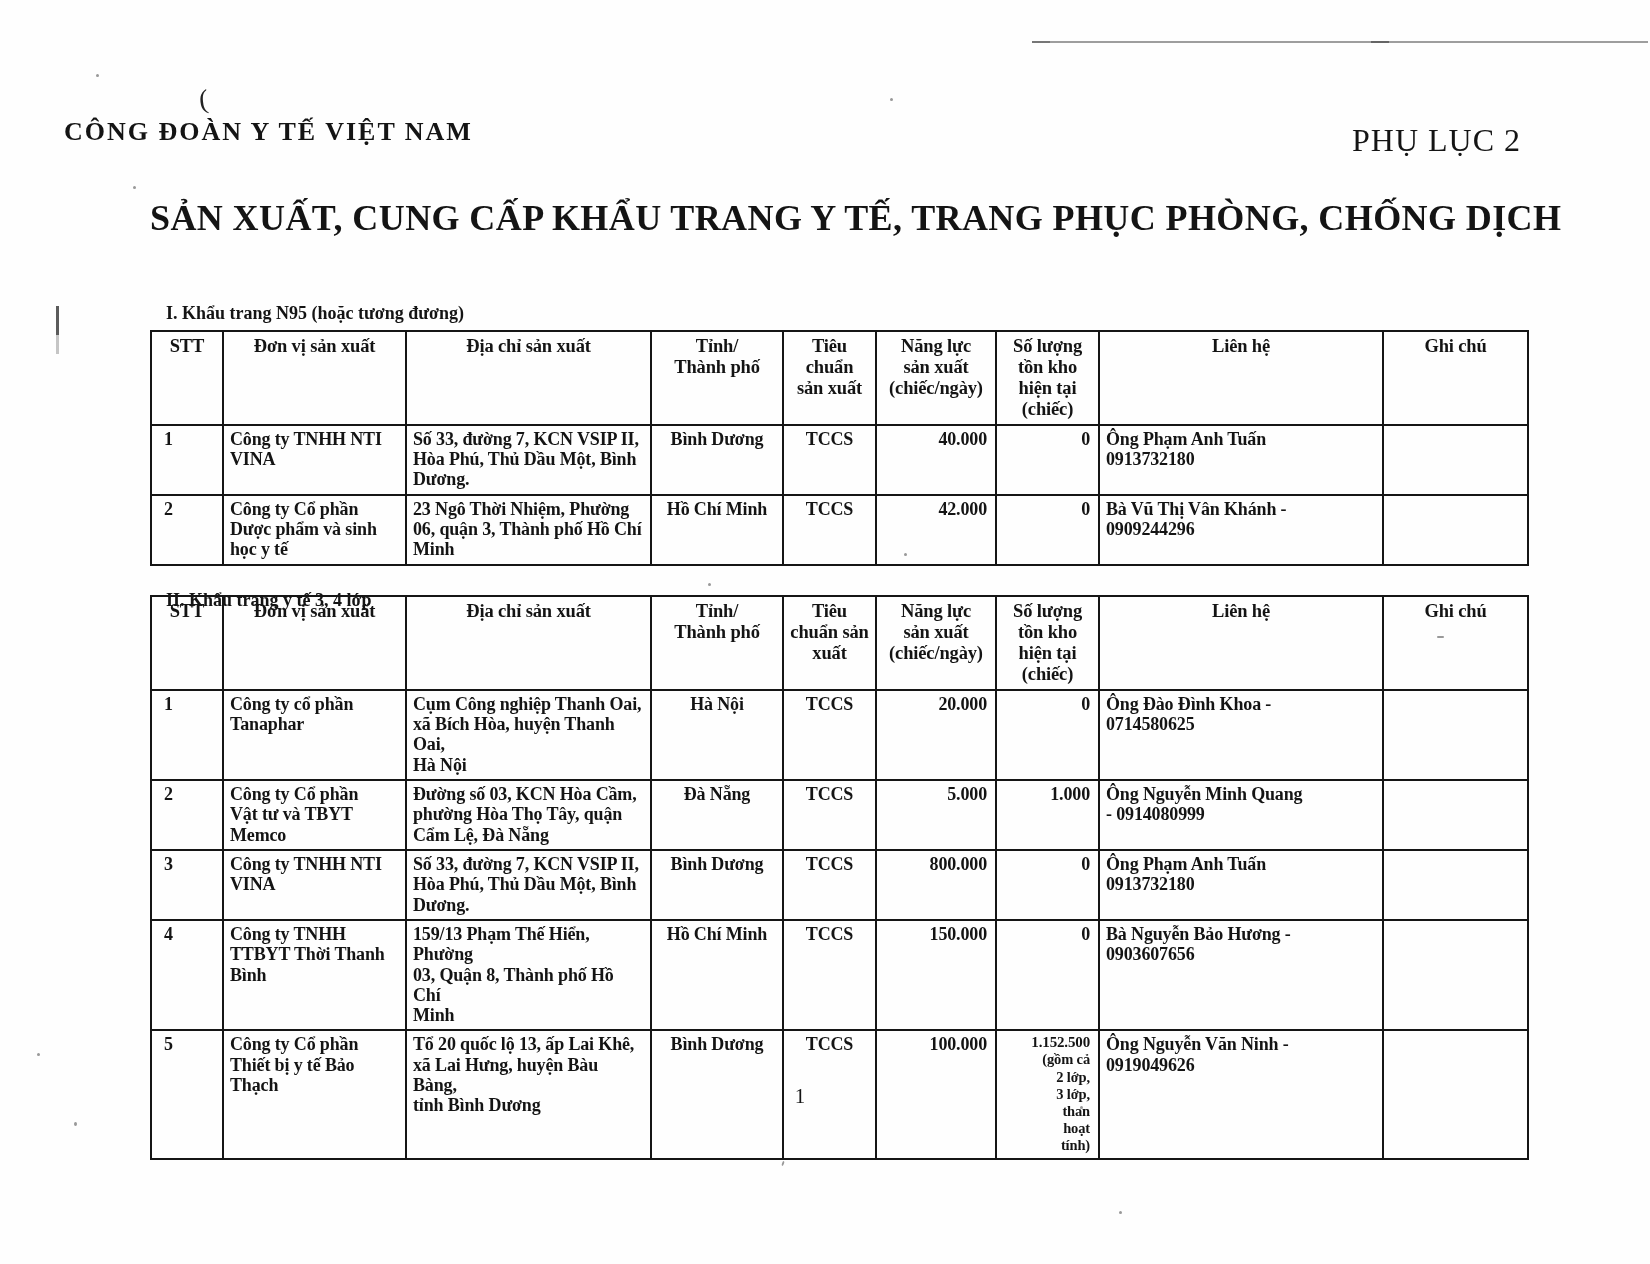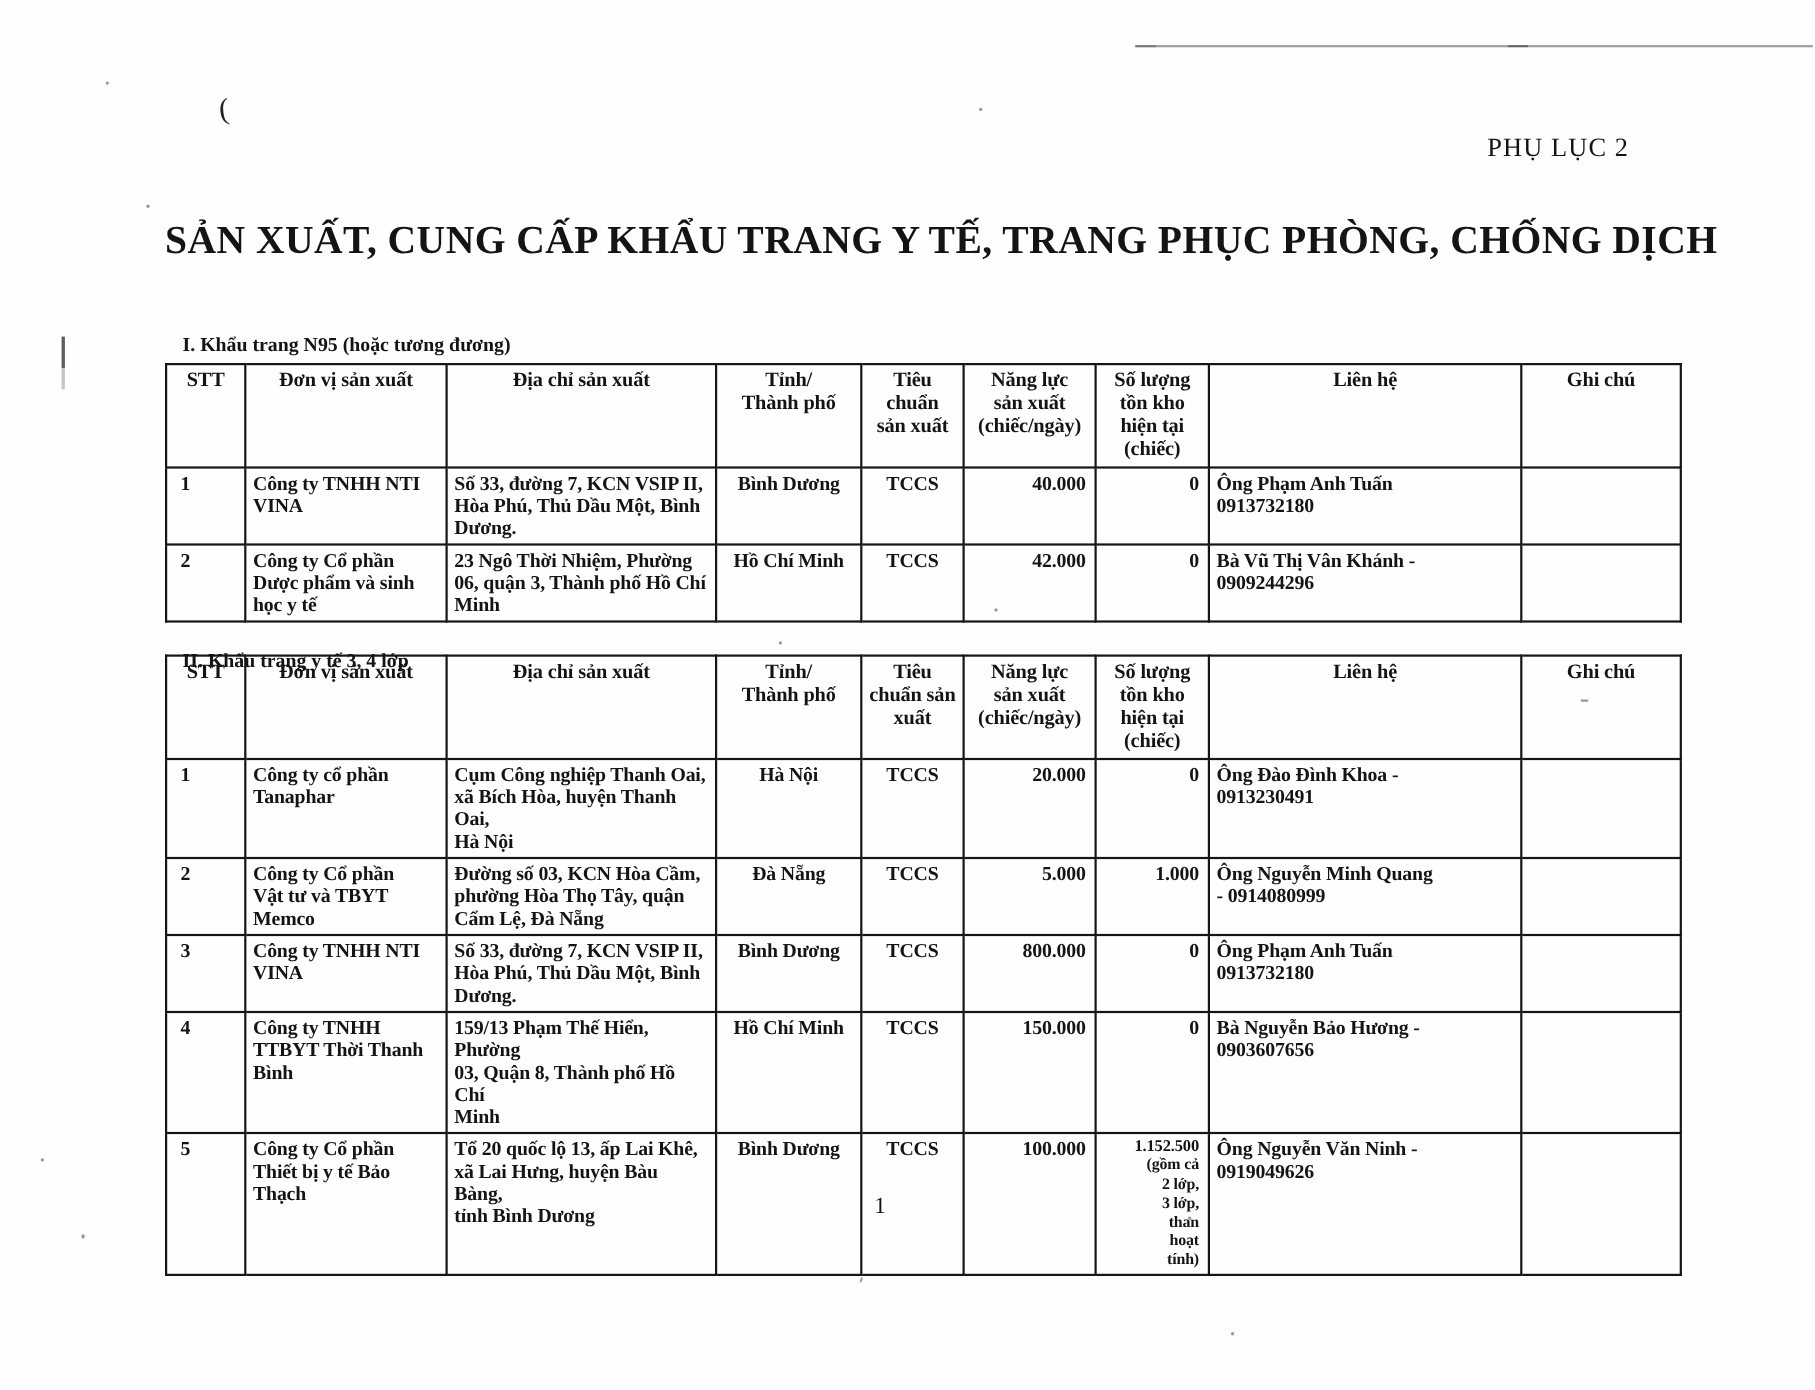--- a/index.html
+++ b/index.html
@@ -9,21 +9,21 @@
     font-family:"Liberation Serif","DejaVu Serif",serif;
   }
   .page{position:absolute;inset:0;background:#fefefe;}
 
   .org-title{
     position:absolute;left:64px;top:117px;
     font-size:26px;font-weight:bold;letter-spacing:2px;white-space:nowrap;
   }
   .appendix{
     position:absolute;left:1352px;top:122px;
-    font-size:24px;font-weight:500;letter-spacing:1px;white-space:nowrap;
+    font-size:32px;font-weight:500;letter-spacing:1px;white-space:nowrap;
   }
   .top-rule{
     position:absolute;left:1032px;top:41px;width:616px;height:2px;
     background:linear-gradient(90deg,#5f5f5f 0 3%,#8d8d8d 3% 55%,#4a4a4a 55% 58%,#8d8d8d 58% 100%);
     opacity:.85;
   }
   .doc-title{
     position:absolute;left:150px;top:192px;width:1260px;text-align:center;
     font-weight:bold;line-height:1.45;
   }
@@ -81,20 +81,21 @@
     opacity:.8;
   }
 </style>
 </head>
 <body>
 
 <div class="page">
 
   <div class="top-rule"></div>
 
+  <div class="org-title">CÔNG ĐOÀN Y TẾ VIỆT NAM</div>
 
   <div class="appendix">PHỤ LỤC 2</div>
 
   <div class="doc-title">
     <div class="t2">SẢN XUẤT, CUNG CẤP KHẨU TRANG Y TẾ, TRANG PHỤC PHÒNG, CHỐNG DỊCH</div>
   </div>
 
   <div class="section-label" id="sec1-label">I. Khẩu trang N95 (hoặc tương đương)</div>
 
   <table class="doc-table" id="table-0">
@@ -206,21 +207,21 @@
           <td class="col1">Công ty cổ phần
 Tanaphar</td>
           <td class="col2">Cụm Công nghiệp Thanh Oai,
 xã Bích Hòa, huyện Thanh Oai,
 Hà Nội</td>
           <td class="col3">Hà Nội</td>
           <td class="col4">TCCS</td>
           <td class="col5">20.000</td>
           <td class="col6">0</td>
           <td class="col7">Ông Đào Đình Khoa -
-0913230491</td>
+0714580625</td>
           <td class="col8"></td>
         </tr>
         <tr>
           <td class="col0">2</td>
           <td class="col1">Công ty Cổ phần
 Vật tư và TBYT
 Memco</td>
           <td class="col2">Đường số 03, KCN Hòa Cầm,
 phường Hòa Thọ Tây, quận
 Cẩm Lệ, Đà Nẵng</td>

